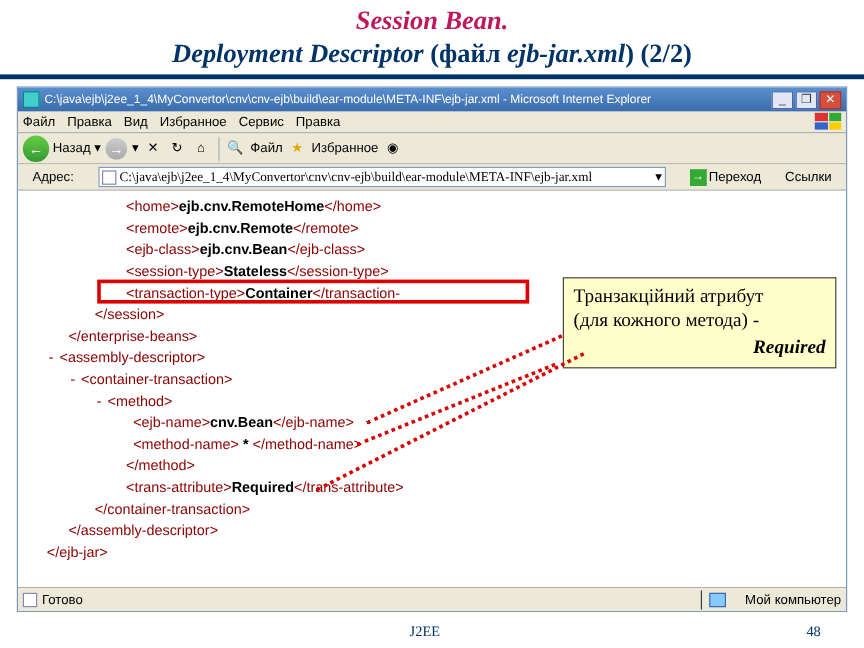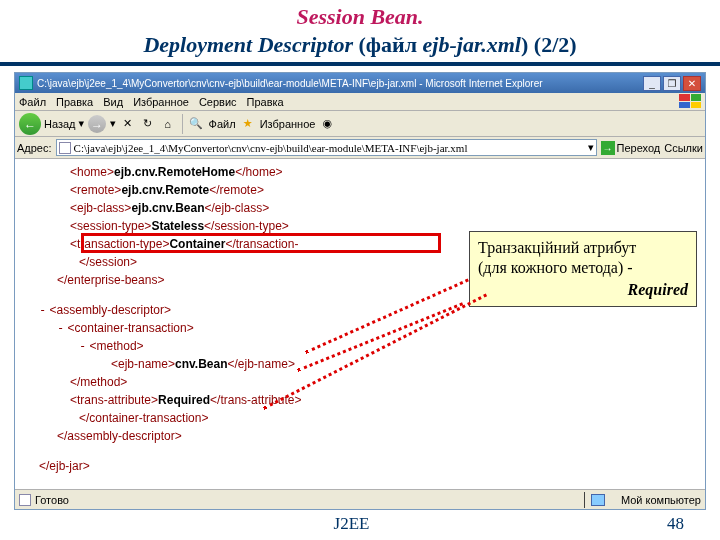--- a/index.html
+++ b/index.html
@@ -18,42 +18,42 @@
   .menubar span { font-size: 11px; }
   .winflag { position: absolute; right: 4px; top: 1px; width: 22px; height: 14px; display: grid; grid-template: 1fr 1fr / 1fr 1fr; gap: 1px; }
   .winflag div:nth-child(1){background:#d33;} .winflag div:nth-child(2){background:#3a3;} .winflag div:nth-child(3){background:#36c;} .winflag div:nth-child(4){background:#fc0;}
   .toolbar { background: #ece9d8; border-bottom: 1px solid #b0b0b0; height: 26px; display: flex; align-items: center; padding: 0 4px; gap: 4px; }
   .nav-back { display: flex; align-items: center; gap: 3px; }
   .circ { width: 22px; height: 22px; border-radius: 50%; display: flex; align-items: center; justify-content: center; font-size: 12px; color: #fff; }
   .circ.green { background: linear-gradient(#6c4, #393); }
   .circ.gray { background: linear-gradient(#ccc, #aaa); width: 18px; height: 18px; }
   .tool-sep { width: 1px; height: 20px; background: #b0b0b0; margin: 0 2px; }
   .tool-icon { width: 16px; height: 16px; display: flex; align-items: center; justify-content: center; }
-  .addrbar { background: #ece9d8; border-bottom: 1px solid #b0b0b0; height: 22px; display: flex; align-items: center; padding: 0 2px; gap: 4px; }
+  .addrbar { background: #ece9d8; border-bottom: 1px solid #b0b0b0; height: 22px; display: flex; align-items: center; padding: 0 12px; gap: 20px; }
   .addrbar .label { font-size: 11px; }
   .addrbox { flex: 1; background: #fff; border: 1px solid #7f9db9; height: 17px; display: flex; align-items: center; padding: 0 2px; }
   .addrbox .doc-icon { width: 12px; height: 12px; background: #fff; border: 1px solid #88a; margin-right: 3px; }
   .addrbox input { flex: 1; border: none; font-size: 11px; outline: none; font-family: Tahoma; }
   .go-btn { display: flex; align-items: center; gap: 2px; }
   .go-sq { width: 14px; height: 14px; background: #3a3; display: flex; align-items: center; justify-content: center; color: #fff; font-size: 10px; }
   .content { background: #fff; height: 330px; overflow: hidden; position: relative; font-family: Verdana, Arial, sans-serif; font-size: 12px; padding: 4px 6px; }
   .xml-line { line-height: 18px; white-space: nowrap; }
   .tag { color: #8b0000; }
   .text { color: #000; font-weight: bold; }
   .dash { color: #8b0000; font-family: monospace; }
-  .ind1 { margin-left: 18px; margin-top: 12px; } .ind2 { margin-left: 36px; } .ind3 { margin-left: 58px; } .ind4 { margin-left: 49px; } .ind5 { margin-left: 90px; }
+  .ind1 { margin-left: 18px; } .ind2 { margin-left: 36px; } .ind3 { margin-left: 58px; } .ind4 { margin-left: 84px; } .ind5 { margin-left: 90px; }
   .red-box { position: absolute; border: 3px solid #d00; pointer-events: none; }
   .callout { position: absolute; right: 8px; top: 72px; width: 228px; background: #ffffcc; border: 1px solid #444; padding: 6px 8px; font-family: "Times New Roman", serif; font-size: 16px; line-height: 1.25; }
   .callout .req { text-align: right; font-weight: bold; font-style: italic; margin-top: 2px; }
   .dots { position: absolute; border-top: 3px dotted #d00; transform-origin: 0 0; }
   .statusbar { background: #ece9d8; border-top: 1px solid #b0b0b0; height: 20px; display: flex; align-items: center; padding: 0 4px; gap: 4px; font-size: 11px; }
   .statusbar .spacer { flex: 1; }
   .status-seg { border-left: 1px solid #404040; padding-left: 6px; display: flex; align-items: center; gap: 16px; height: 16px; }
   .comp-icon { width: 14px; height: 12px; background: #8cf; border: 1px solid #46a; }
-  .footer { position: absolute; bottom: 6px; left: 0; right: 0; display: flex; justify-content: flex-end; padding: 0 36px; font-size: 17px; color: #003366; font-family: "Times New Roman", serif; }
+  .footer { position: absolute; bottom: 6px; left: 0; right: 0; display: flex; justify-content: flex-end; padding: 0 36px; font-size: 12px; color: #003366; font-family: "Times New Roman", serif; }
   .footer .left { flex:1; text-align:center; }
 </style>
 </head>
 <body>
 
 <div class="slide-title">Session  Bean.</div>
 <div class="slide-sub">
   <span class="it">Deployment Descriptor</span><span> (файл </span><span class="it">ejb-jar.xml</span><span>) (2/2)</span>
 </div>
 
@@ -118,20 +118,21 @@
     <div class="xml-line ind4"><span class="tag">&lt;remote&gt;</span><span class="text">ejb.cnv.Remote</span><span class="tag">&lt;/remote&gt;</span></div>
     <div class="xml-line ind4"><span class="tag">&lt;ejb-class&gt;</span><span class="text">ejb.cnv.Bean</span><span class="tag">&lt;/ejb-class&gt;</span></div>
     <div class="xml-line ind4"><span class="tag">&lt;session-type&gt;</span><span class="text">Stateless</span><span class="tag">&lt;/session-type&gt;</span></div>
     <div class="xml-line ind4"><span class="tag">&lt;transaction-type&gt;</span><span class="text">Container</span><span class="tag">&lt;/transaction-</span></div>
     <div class="xml-line ind3"><span class="tag">&lt;/session&gt;</span></div>
     <div class="xml-line ind2"><span class="tag">&lt;/enterprise-beans&gt;</span></div>
     <div class="xml-line ind1"><span class="dash">-</span> <span class="tag">&lt;assembly-descriptor&gt;</span></div>
     <div class="xml-line ind2"><span class="dash">-</span> <span class="tag">&lt;container-transaction&gt;</span></div>
     <div class="xml-line ind3"><span class="dash">-</span> <span class="tag">&lt;method&gt;</span></div>
     <div class="xml-line ind5"><span class="tag">&lt;ejb-name&gt;</span><span class="text">cnv.Bean</span><span class="tag">&lt;/ejb-name&gt;</span></div>
+    <div class="xml-line ind5"><span class="tag">&lt;method-name&gt;</span><span class="text"> * </span><span class="tag">&lt;/method-name&gt;</span></div>
     <div class="xml-line ind4"><span class="tag">&lt;/method&gt;</span></div>
     <div class="xml-line ind4"><span class="tag">&lt;trans-attribute&gt;</span><span class="text">Required</span><span class="tag">&lt;/trans-attribute&gt;</span></div>
     <div class="xml-line ind3"><span class="tag">&lt;/container-transaction&gt;</span></div>
     <div class="xml-line ind2"><span class="tag">&lt;/assembly-descriptor&gt;</span></div>
     <div class="xml-line ind1"><span class="tag">&lt;/ejb-jar&gt;</span></div>
 
     <div class="red-box" style="left:66px; top:74px; width:360px; height:20px;"></div>
 
     <div class="callout">
       <div>Транзакційний атрибут</div>

